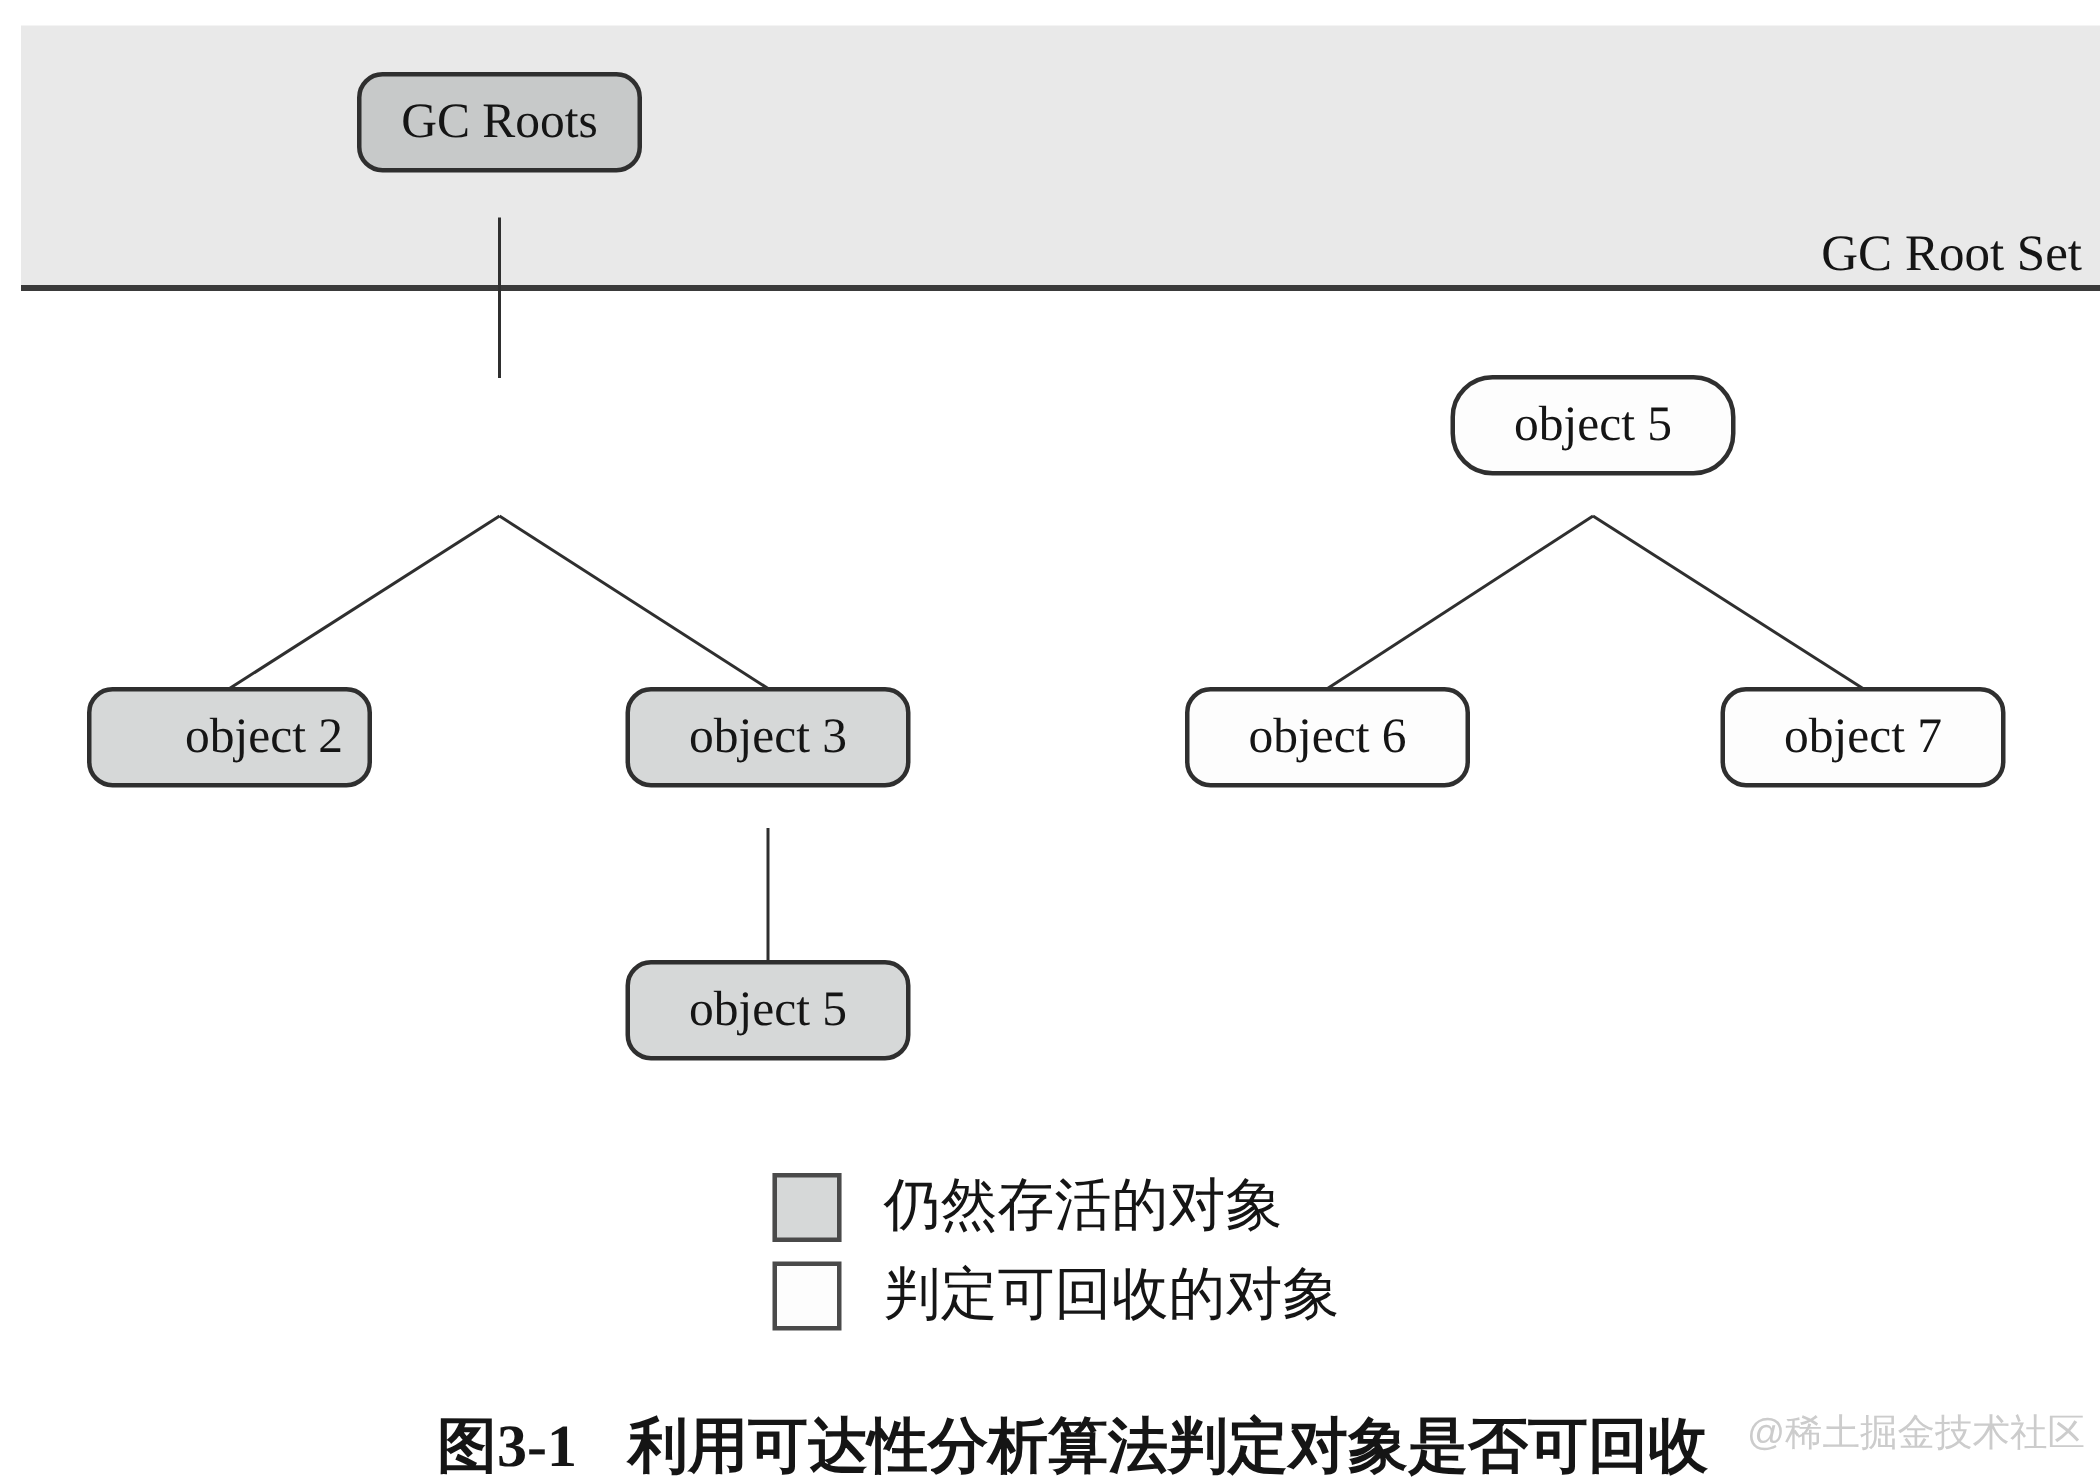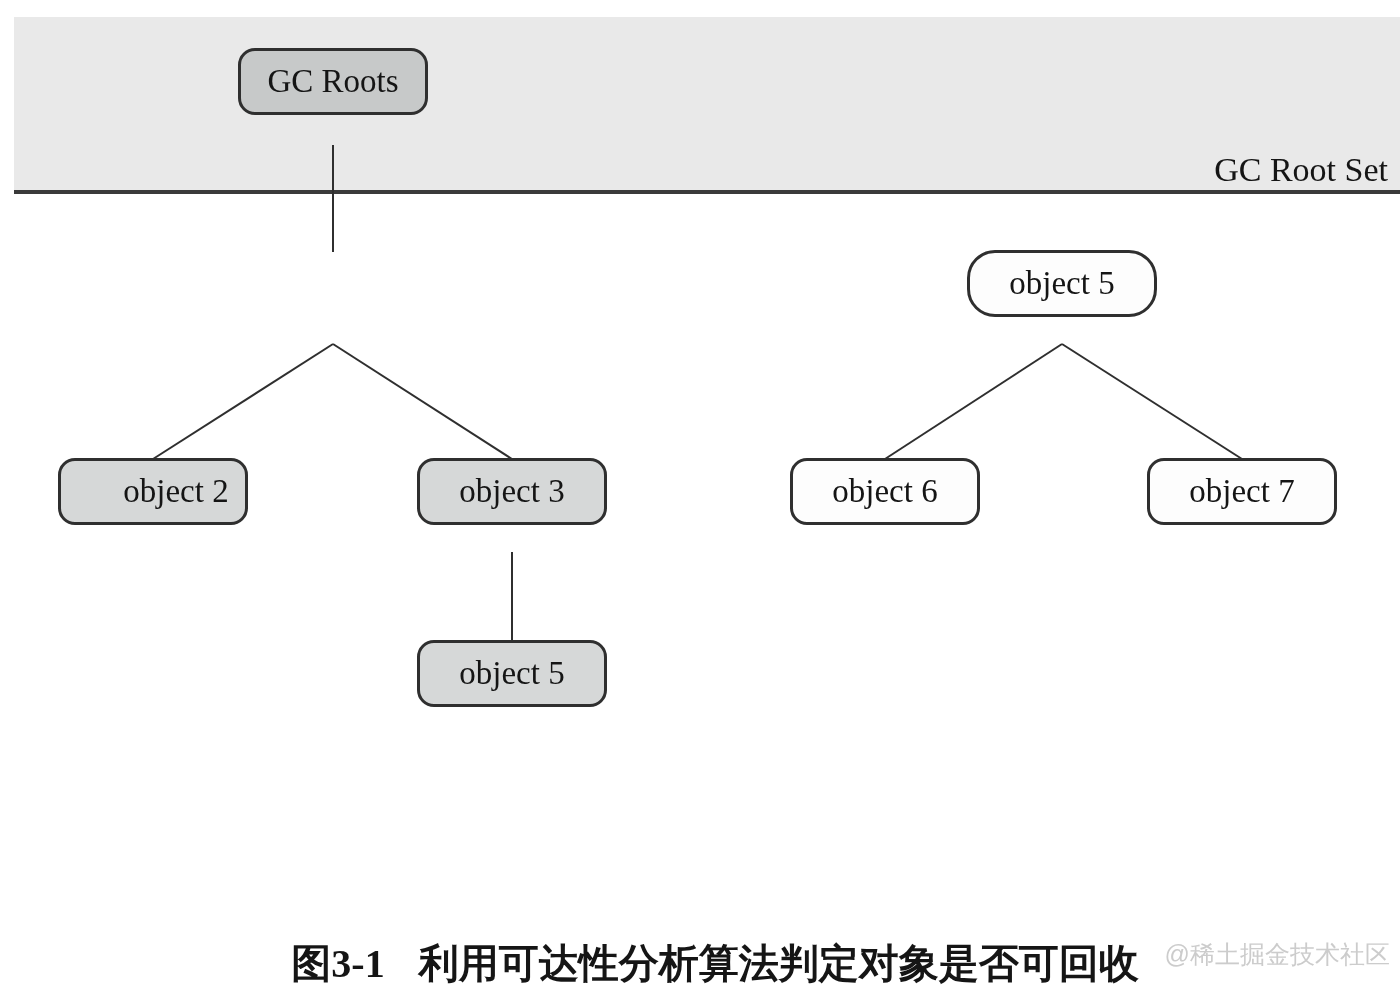--- a/index.html
+++ b/index.html
@@ -131,20 +131,30 @@
   <div class="node node--collectable node-object-5">
     <span>object 5</span>
   </div>
   <div class="node node--collectable node-object-6">
     <span>object 6</span>
   </div>
   <div class="node node--collectable node-object-7">
     <span>object 7</span>
   </div>
 
+  <div class="legend">
+    <div class="legend-row">
+      <span class="legend-swatch legend-swatch--alive"></span>
+      <span class="legend-label">仍然存活的对象</span>
+    </div>
+    <div class="legend-row">
+      <span class="legend-swatch legend-swatch--collectable"></span>
+      <span class="legend-label">判定可回收的对象</span>
+    </div>
+  </div>
 
   <div class="caption">
     <span class="caption-number">图3-1</span><span>利用可达性分析算法判定对象是否可回收</span>
   </div>
 
   <div class="watermark">@稀土掘金技术社区</div>
 
 </div>
 
 </body></html>

